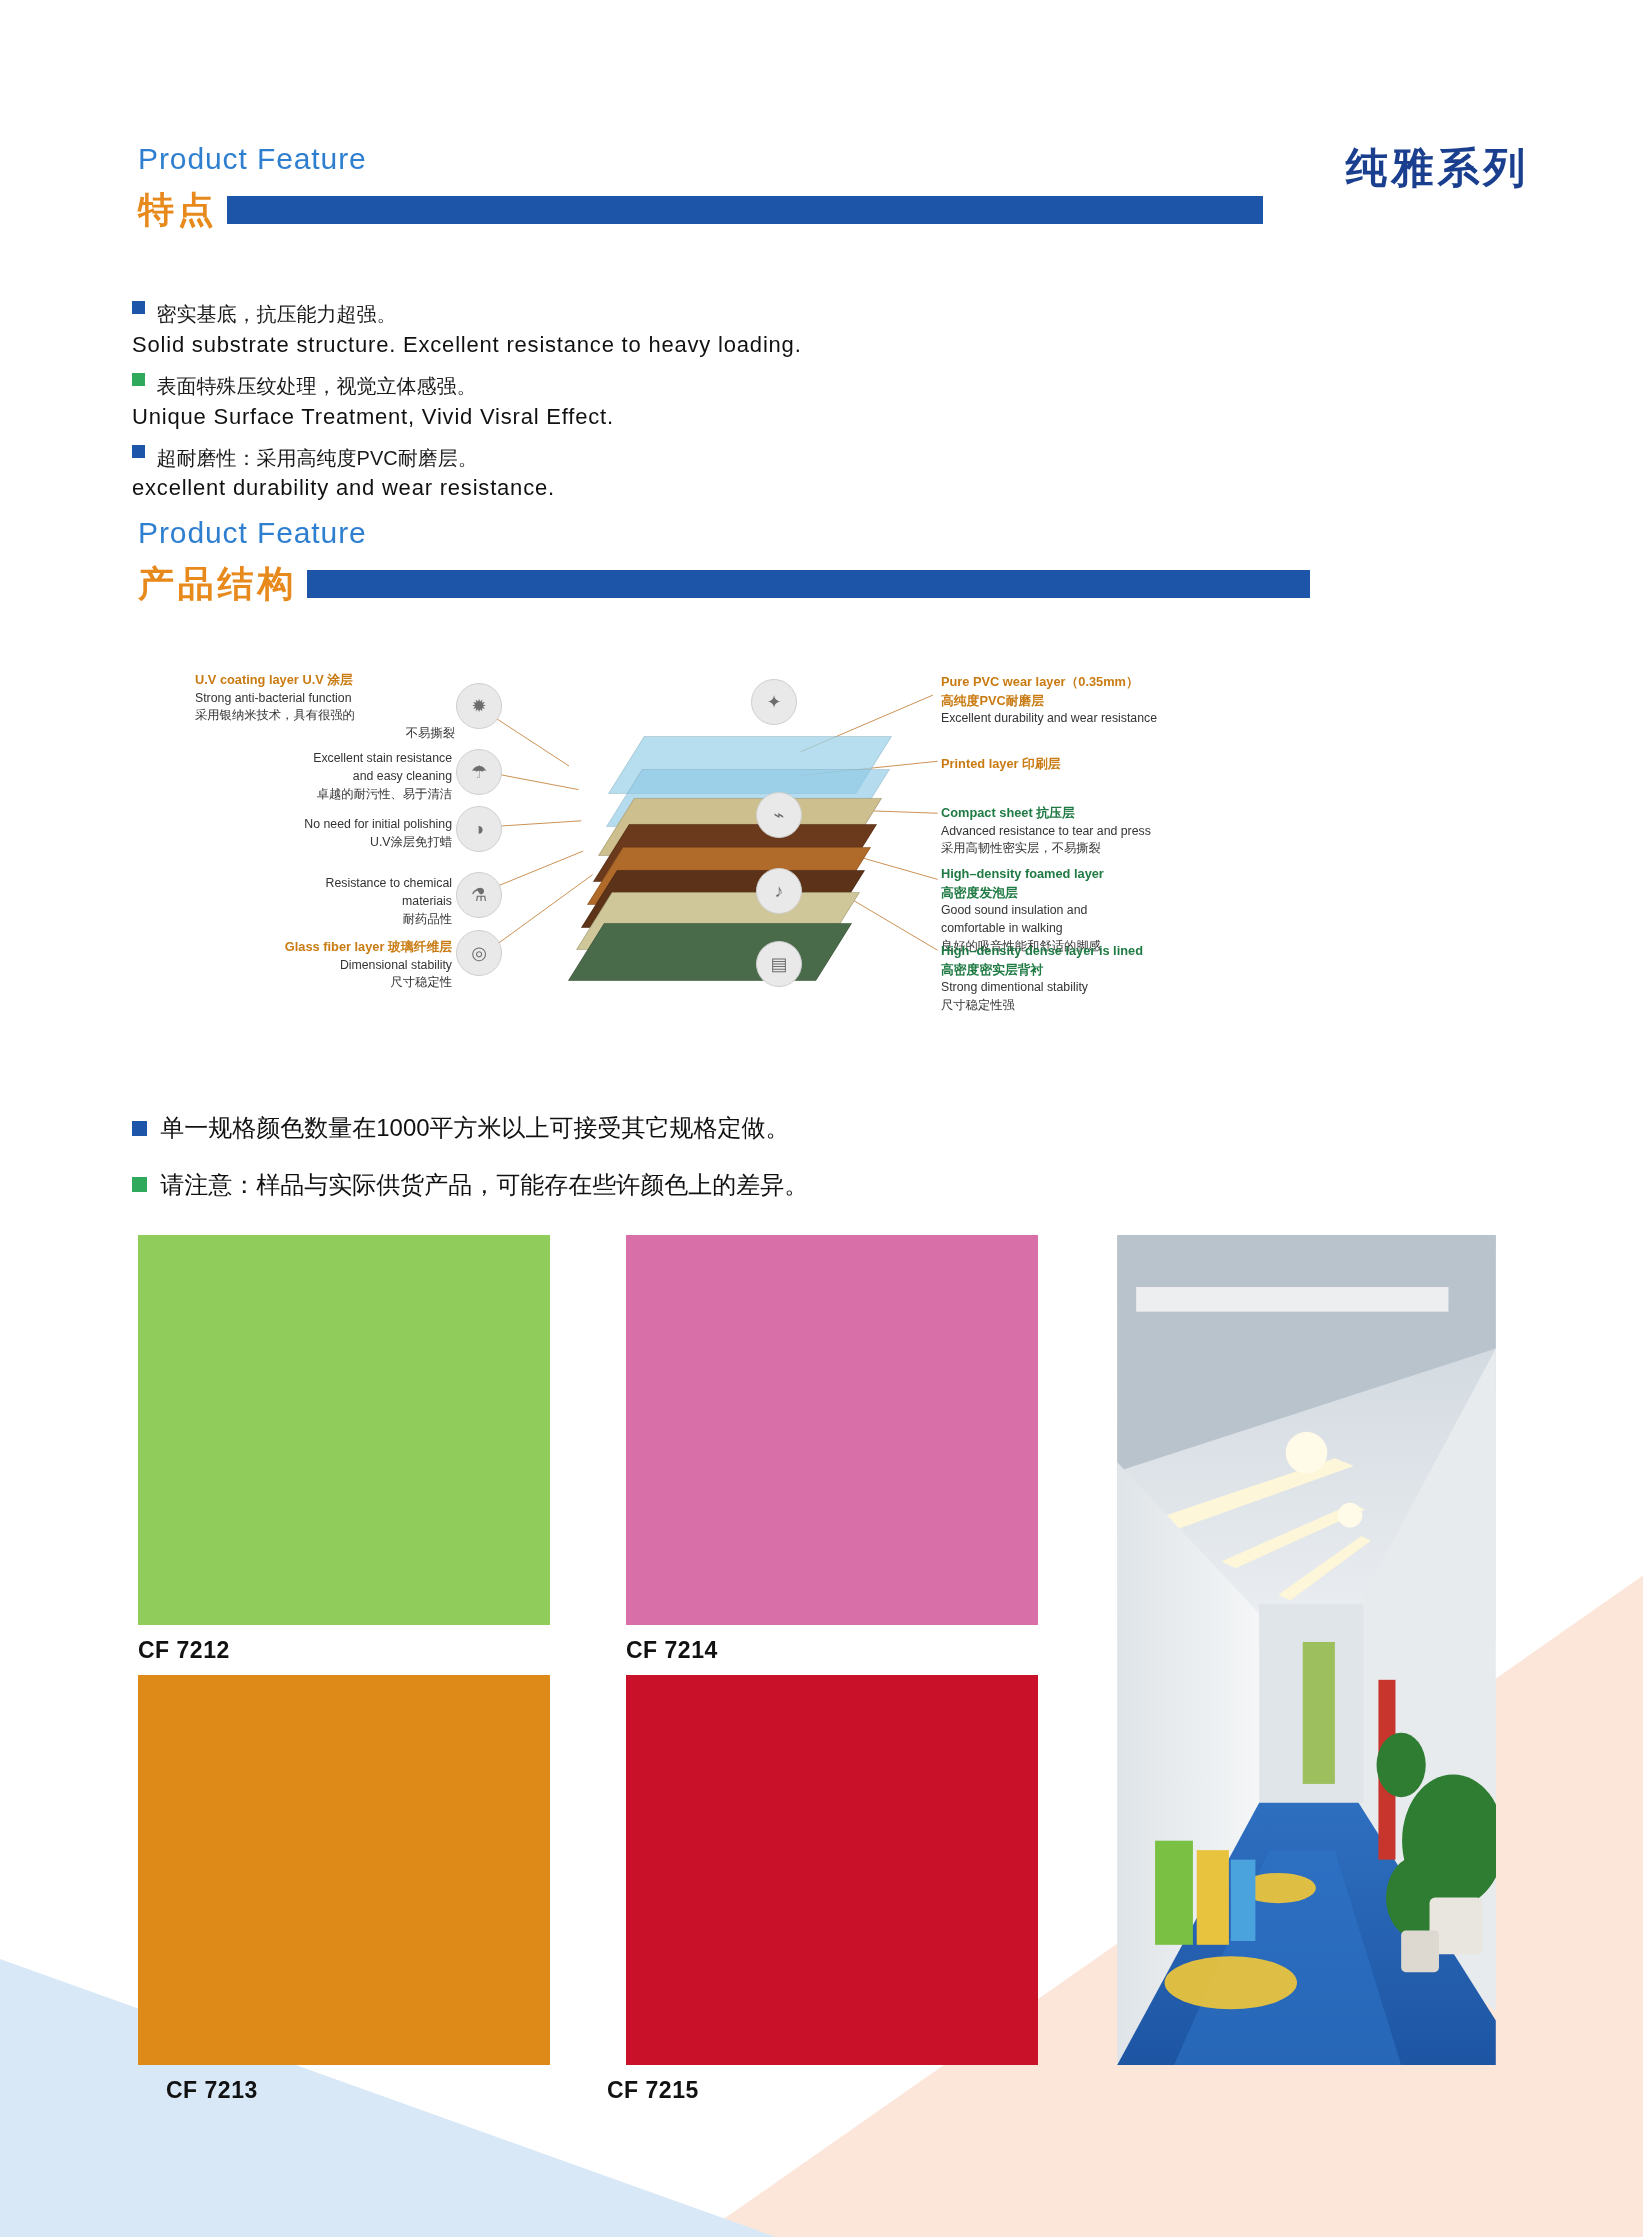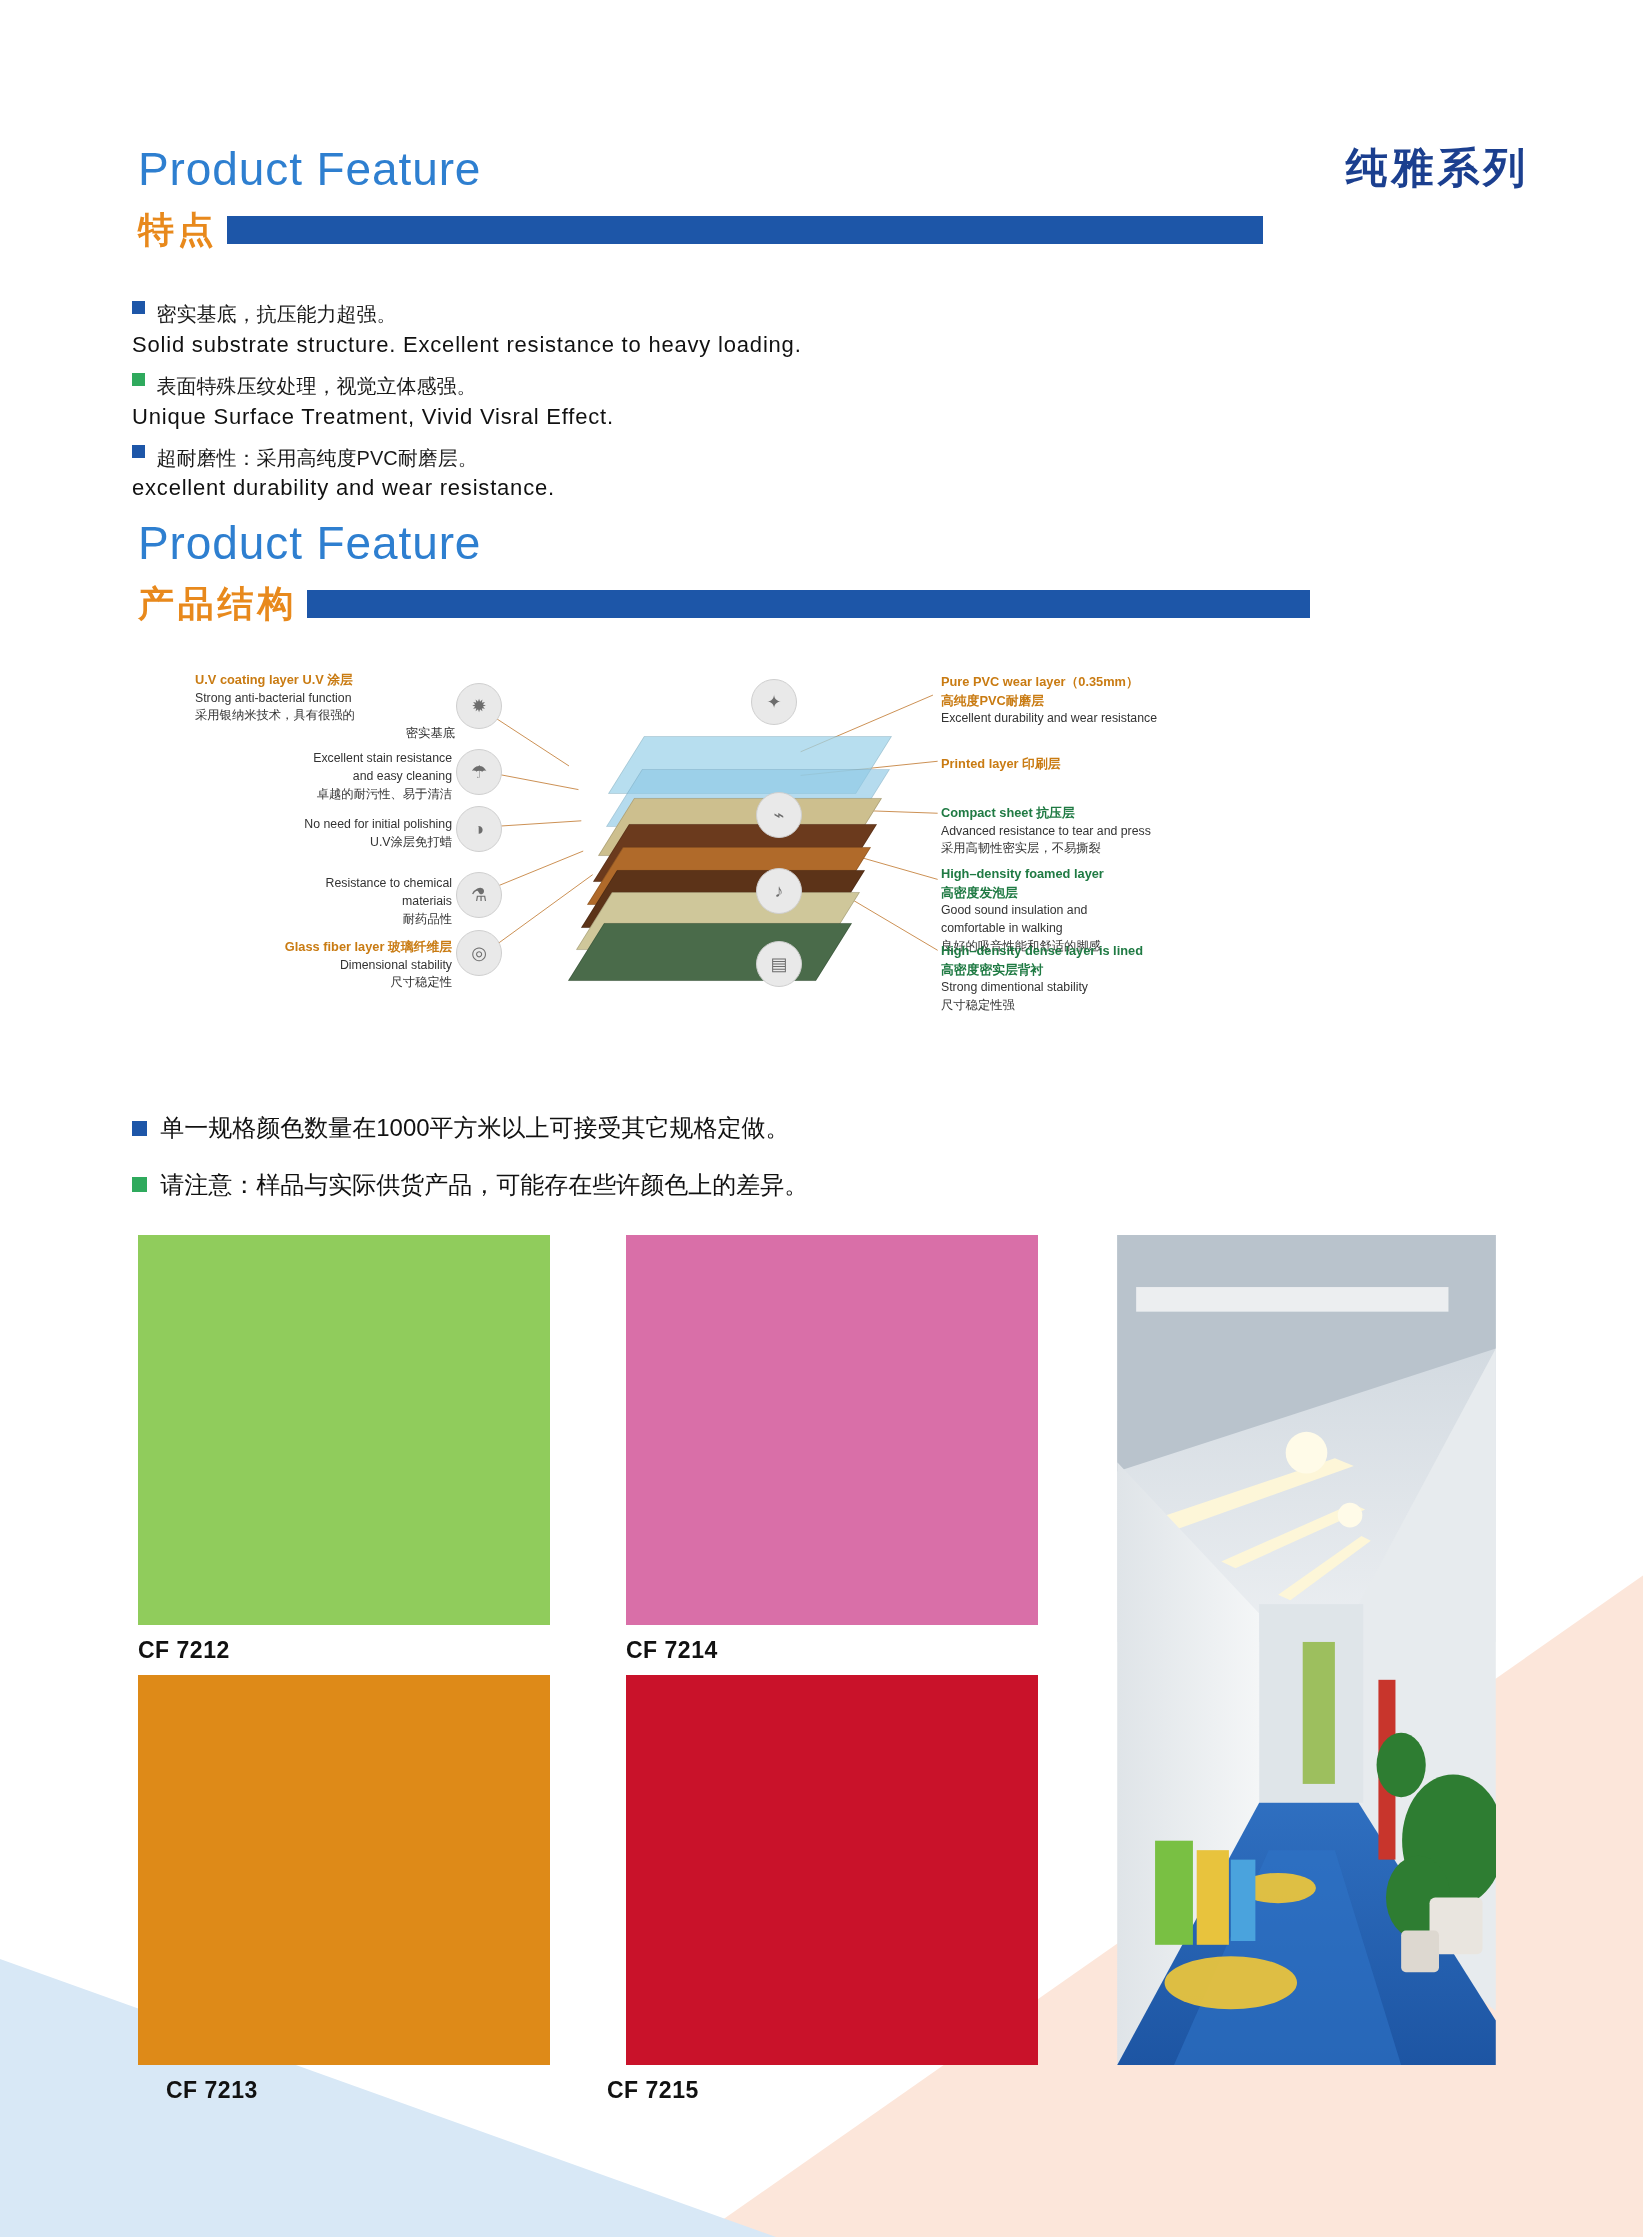--- a/index.html
+++ b/index.html
@@ -53,21 +53,21 @@
     font-weight: bold;
     color: #1b3f8f;
     letter-spacing: 3.8px;
   }
 
   .section {
     position: absolute;
     left: 138px;
   }
   .sec-en {
-    font-size: 46px;
+    font-size: 30px;
     color: #2e7fd0;
     letter-spacing: 0.9px;
     font-weight: normal;
   }
   .sec-cn-row {
     display: flex;
     align-items: center;
     margin-top: 9.5px;
   }
   .sec-cn {
@@ -294,21 +294,21 @@
 
     <div class="bubble" style="left:613px; top:17px;">✦</div>
     <div class="bubble" style="left:618px; top:130px;">⌁</div>
     <div class="bubble" style="left:618px; top:206px;">♪</div>
     <div class="bubble" style="left:618px; top:279px;">▤</div>
 
     <div class="dlabel" style="left:57px; top:9px; width:260px;">
       <div class="t-orange">U.V coating layer U.V 涂层</div>
       <div>Strong anti-bacterial function</div>
       <div>采用银纳米技术，具有很强的</div>
-      <div style="text-align:right;">密实基底</div>
+      <div style="text-align:right;">不易撕裂</div>
     </div>
 
     <div class="dlabel right-al" style="left:57px; top:88px; width:257px;">
       <div>Excellent stain resistance</div>
       <div>and easy cleaning</div>
       <div>卓越的耐污性、易于清洁</div>
     </div>
 
     <div class="dlabel right-al" style="left:57px; top:154px; width:257px;">
       <div>No need for initial polishing</div>

